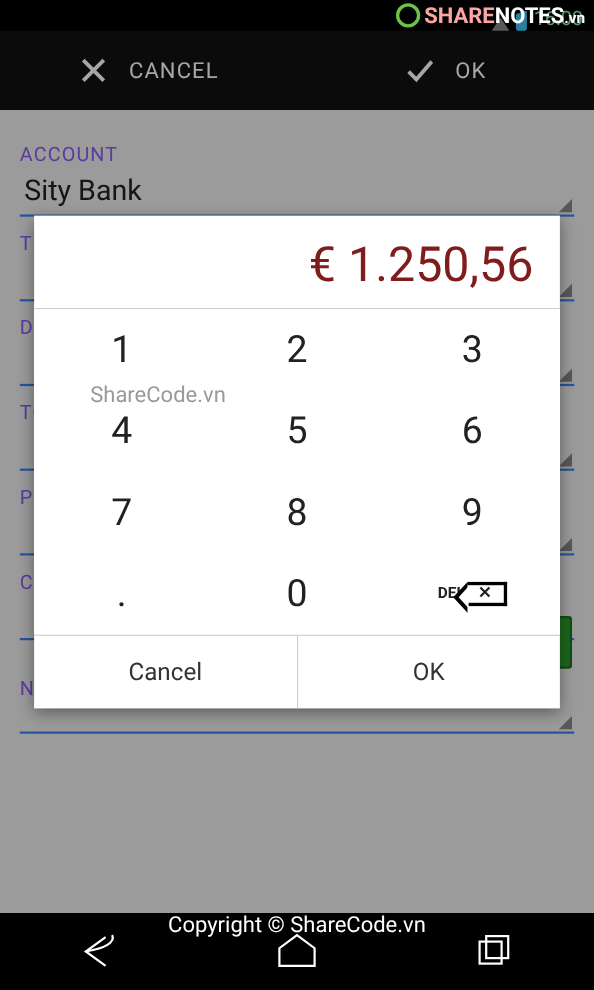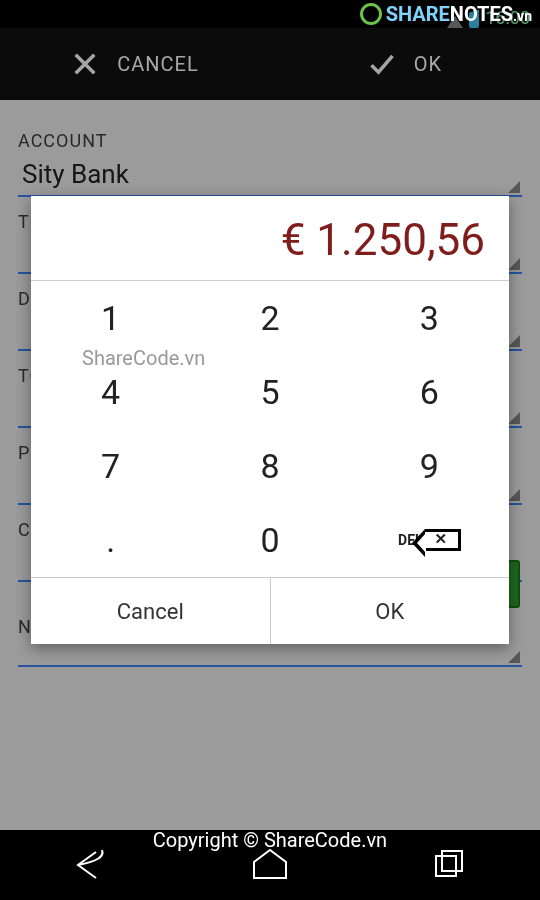--- a/index.html
+++ b/index.html
@@ -21,21 +21,21 @@
   .action-bar .ab-btn {
     flex:1; display:flex; align-items:center; justify-content:center; gap:18px;
     color:#fff; font-size:20px; letter-spacing:1px;
   }
   .ab-icon { width:28px; height:28px; stroke:#fff; stroke-width:3; fill:none; }
 
   .form-area {
     position:absolute; top:100px; left:0; right:0; bottom:70px;
     background:#eee; padding:16px 18px;
   }
-  .field-label { color:#404040; font-size:18px; letter-spacing:1px; margin-top:14px; }
+  .field-label { color:#8b5cf6; font-size:18px; letter-spacing:1px; margin-top:14px; }
   .field-input {
     border-bottom:2px solid #3b82f6; font-size:26px; color:#222;
     padding:8px 4px 6px 4px; position:relative; min-height:42px;
   }
   .field-input::after{
     content:''; position:absolute; right:2px; bottom:2px;
     border-left:12px solid transparent; border-bottom:12px solid #888;
   }
   .split-btn{
     position:absolute; right:20px; top:560px; width:48px; height:48px;
@@ -95,21 +95,21 @@
   .copyright{
     position:absolute; left:0; right:0; bottom:48px; text-align:center;
     color:#fff; font-size:20px; z-index:20; pointer-events:none;
   }
 
   .watermark-logo{
     position:absolute; top:2px; right:8px; z-index:30;
     color:#fff; font-weight:bold; font-size:20px;
     display:flex; align-items:center; gap:4px; pointer-events:none;
   }
-  .watermark-logo .g{color:#7dd3fc;}
+  .watermark-logo .g{color:#fca5a5;}
   .watermark-logo .ico{
     width:22px;height:22px;border:3px solid #6cc24a;border-radius:50%;
     display:inline-block;position:relative;
   }
   .watermark-center{
     position:absolute; top:346px; left:82px; z-index:25;
     color:#999; font-size:20px; pointer-events:none;
   }
 </style>
 </head>

